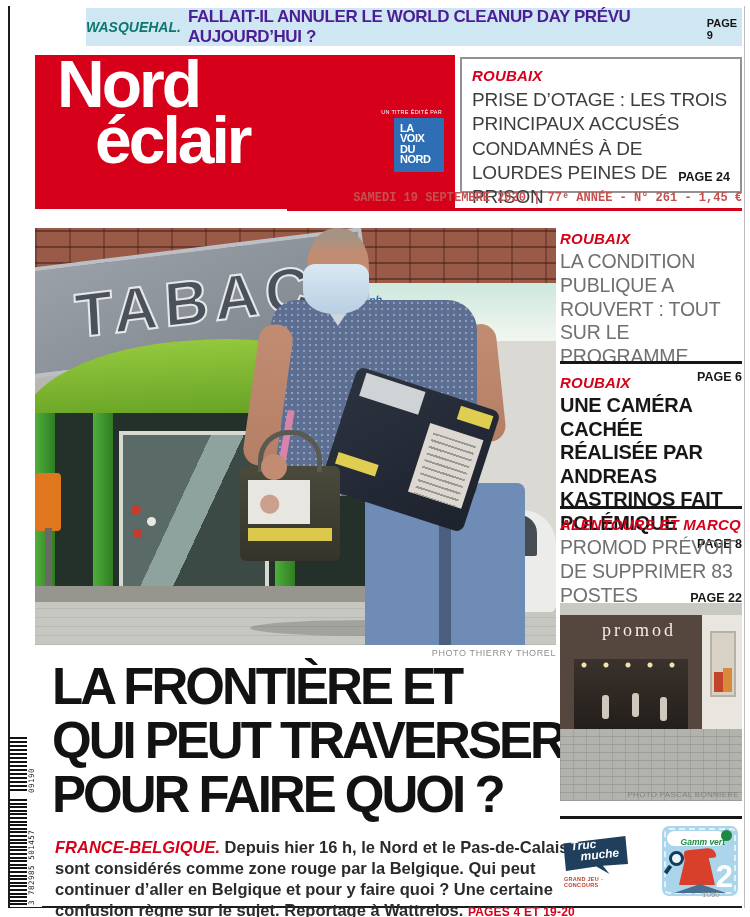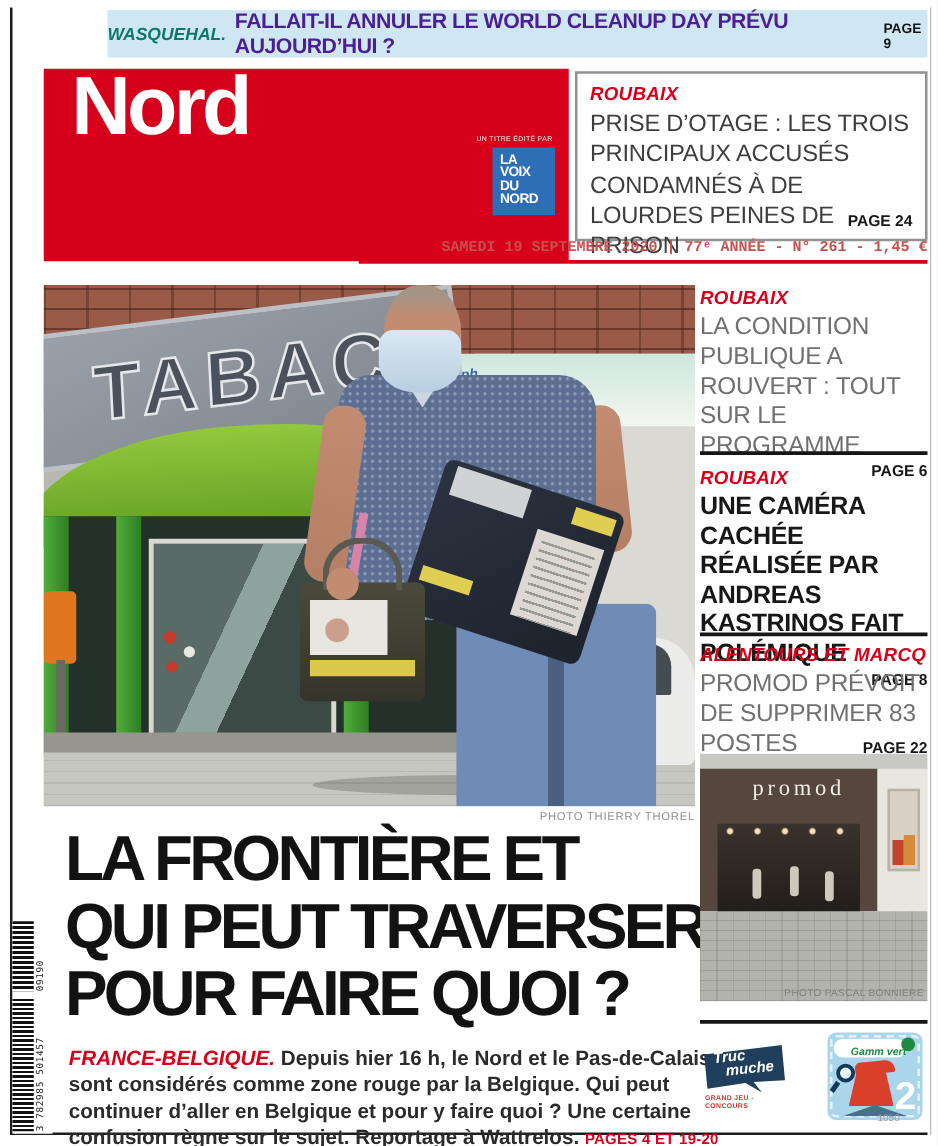--- a/index.html
+++ b/index.html
@@ -196,20 +196,21 @@
   <div class="abs frame-right"></div>
 
   <div class="abs top-banner">
     <span class="tb-kicker">WASQUEHAL.</span>
     <span class="tb-headline">FALLAIT-IL ANNULER LE WORLD CLEANUP DAY PRÉVU AUJOURD’HUI ?</span>
     <span class="tb-page">PAGE 9</span>
   </div>
 
   <div class="abs masthead">
     <div class="mh-line mh-line1">Nord</div>
+    <div class="mh-line mh-line2">éclair</div>
     <div class="vdn-tagline">UN TITRE ÉDITÉ PAR</div>
     <div class="vdn-badge">
       <span>LA</span>
       <span>VOIX</span>
       <span>DU</span>
       <span>NORD</span>
     </div>
   </div>
 
   <div class="abs top-story-box">

